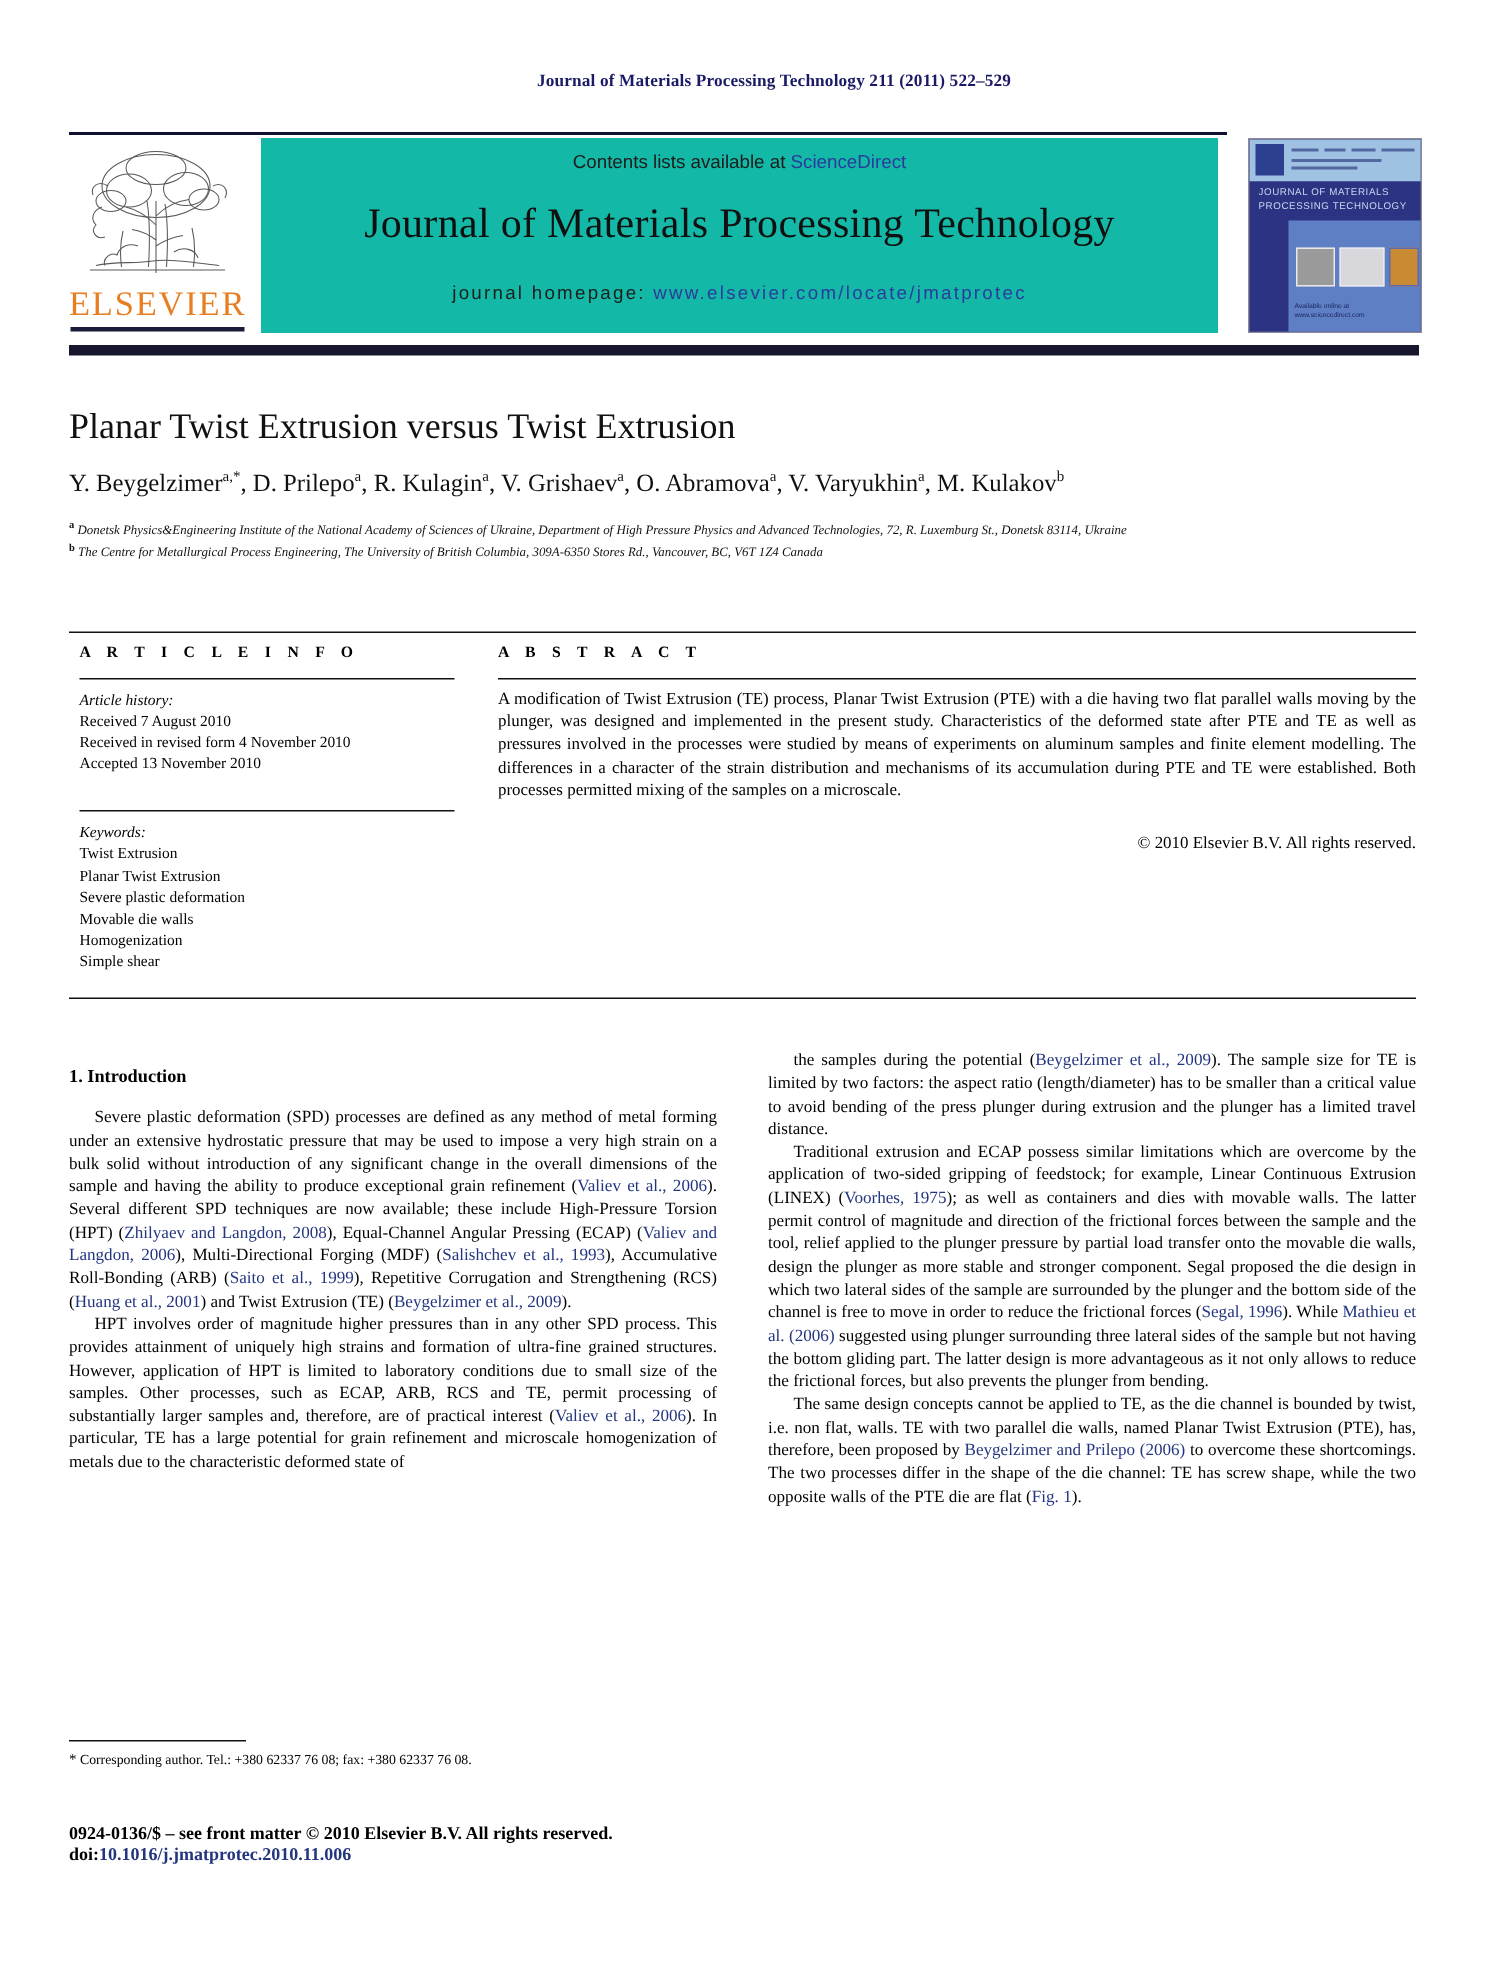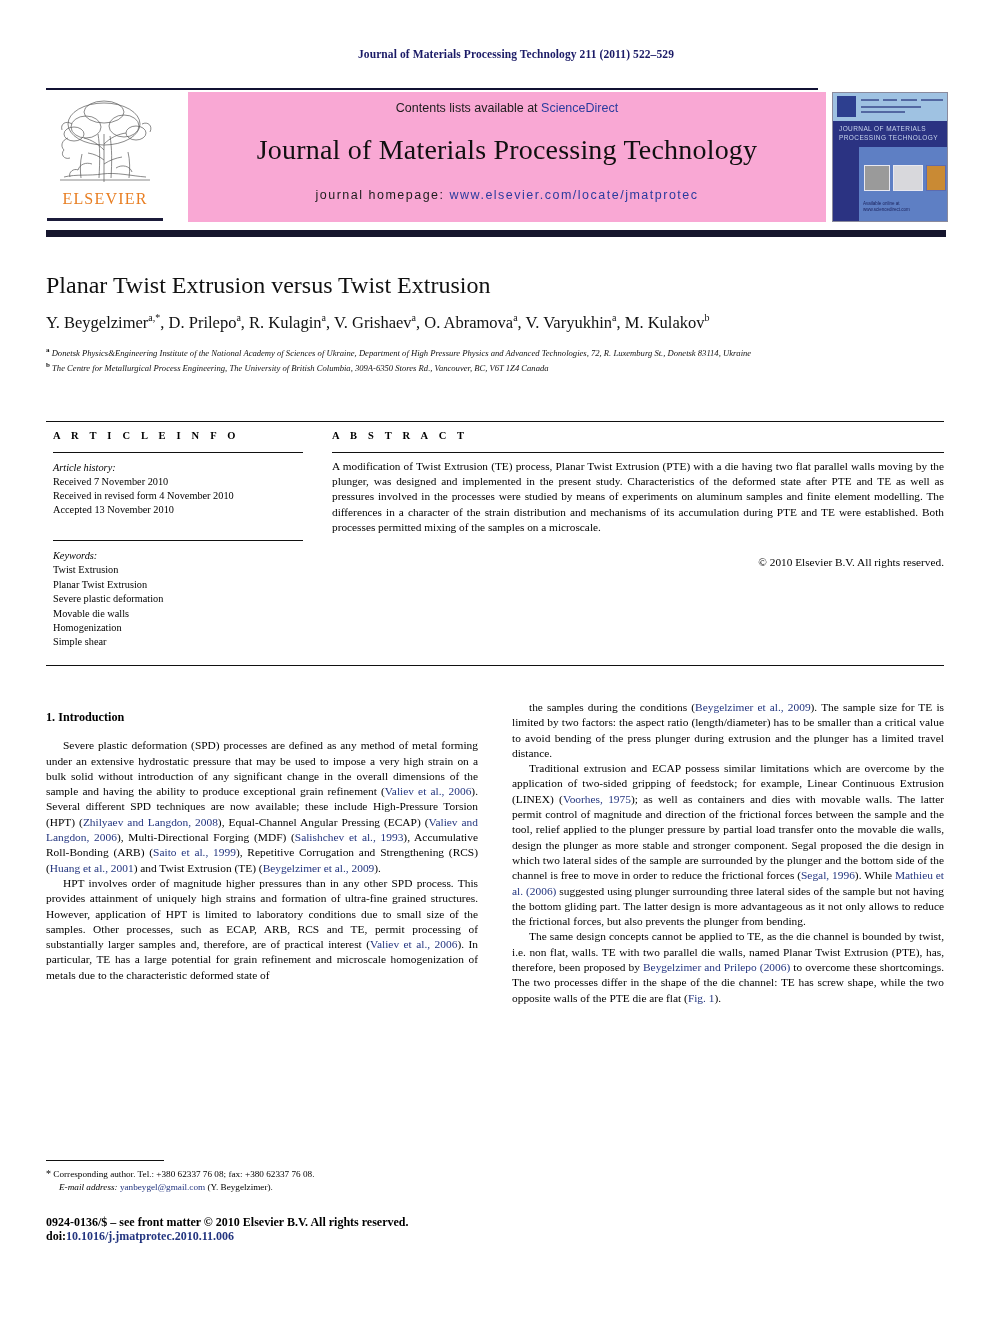--- a/index.html
+++ b/index.html
@@ -61,39 +61,39 @@
     width: 106px;
     height: 92px;
     overflow: hidden;
   }
   .elsevier-word {
     position: absolute;
     left: 0; top: 96px;
     width: 118px;
     text-align: center;
     font-family: "Liberation Serif", serif;
-    font-size: 16px;
+    font-size: 23px;
     letter-spacing: 1.2px;
     color: #e87e22;
     font-weight: 400;
   }
   .elsevier-underline {
     position: absolute;
     left: 1px; top: 124px;
     width: 116px;
     height: 3px;
     background: #1b1b3a;
   }
 
   .banner {
     position: absolute;
-    left: 142px; top: 0px;
+    left: 128px; top: 0px;
     width: 638px;
     height: 130px;
-    background: #f9a8d4;
+    background: #14b8a6;
   }
   .banner-line1 {
     position: absolute;
     left: 0; top: 9px;
     width: 638px;
     text-align: center;
     font-family: "Liberation Sans", sans-serif;
     font-size: 12.5px;
     color: #1c1c1c;
   }
@@ -428,21 +428,21 @@
   <div class="sec-rule" style="left:46px; top:421px; width:898px;"></div>
 
   <div class="info-head">A R T I C L E    I N F O</div>
   <div class="abs-head">A B S T R A C T</div>
 
   <div class="sec-rule" style="left:53px; top:452px; width:250px;"></div>
   <div class="sec-rule" style="left:332px; top:452px; width:612px;"></div>
 
   <div class="hist">
     <div class="lbl">Article history:</div>
-    <div>Received 7 November 2010</div>
+    <div>Received 7 August 2010</div>
     <div>Received in revised form 4 November 2010</div>
     <div>Accepted 13 November 2010</div>
   </div>
 
   <div class="sec-rule" style="left:53px; top:540px; width:250px;"></div>
 
   <div class="kw">
     <div class="lbl">Keywords:</div>
     <div>Twist Extrusion</div>
     <div>Planar Twist Extrusion</div>
@@ -460,36 +460,31 @@
   <div class="col col-left">
     <div class="sec-title">1.  Introduction</div>
     <div id="left-paras">
         <p><span>Severe plastic deformation (SPD) processes are defined as any method of metal forming under an extensive hydrostatic pressure that may be used to impose a very high strain on a bulk solid without introduction of any significant change in the overall dimensions of the sample and having the ability to produce exceptional grain refinement (</span><span class="ref">Valiev et al., 2006</span><span>). Several different SPD techniques are now available; these include High-Pressure Torsion (HPT) (</span><span class="ref">Zhilyaev and Langdon, 2008</span><span>), Equal-Channel Angular Pressing (ECAP) (</span><span class="ref">Valiev and Langdon, 2006</span><span>), Multi-Directional Forging (MDF) (</span><span class="ref">Salishchev et al., 1993</span><span>), Accumulative Roll-Bonding (ARB) (</span><span class="ref">Saito et al., 1999</span><span>), Repetitive Corrugation and Strengthening (RCS) (</span><span class="ref">Huang et al., 2001</span><span>) and Twist Extrusion (TE) (</span><span class="ref">Beygelzimer et al., 2009</span><span>).</span></p>
         <p><span>HPT involves order of magnitude higher pressures than in any other SPD process. This provides attainment of uniquely high strains and formation of ultra-fine grained structures. However, application of HPT is limited to laboratory conditions due to small size of the samples. Other processes, such as ECAP, ARB, RCS and TE, permit processing of substantially larger samples and, therefore, are of practical interest (</span><span class="ref">Valiev et al., 2006</span><span>). In particular, TE has a large potential for grain refinement and microscale homogenization of metals due to the characteristic deformed state of</span></p>
       </div>
   </div>
 
   <div class="col col-right">
     <div id="right-paras">
-        <p><span>the samples during the conditions (</span><span class="ref">Beygelzimer et al., 2009</span><span>). The sample size for TE is limited by two factors: the aspect ratio (length/diameter) has to be smaller than a critical value to avoid bending of the press plunger during extrusion and the plunger has a limited travel distance.</span></p>
+        <p><span>the samples during the potential (</span><span class="ref">Beygelzimer et al., 2009</span><span>). The sample size for TE is limited by two factors: the aspect ratio (length/diameter) has to be smaller than a critical value to avoid bending of the press plunger during extrusion and the plunger has a limited travel distance.</span></p>
         <p><span>Traditional extrusion and ECAP possess similar limitations which are overcome by the application of two-sided gripping of feedstock; for example, Linear Continuous Extrusion (LINEX) (</span><span class="ref">Voorhes, 1975</span><span>); as well as containers and dies with movable walls. The latter permit control of magnitude and direction of the frictional forces between the sample and the tool, relief applied to the plunger pressure by partial load transfer onto the movable die walls, design the plunger as more stable and stronger component. Segal proposed the die design in which two lateral sides of the sample are surrounded by the plunger and the bottom side of the channel is free to move in order to reduce the frictional forces (</span><span class="ref">Segal, 1996</span><span>). While </span><span class="ref">Mathieu et al. (2006)</span><span> suggested using plunger surrounding three lateral sides of the sample but not having the bottom gliding part. The latter design is more advantageous as it not only allows to reduce the frictional forces, but also prevents the plunger from bending.</span></p>
         <p><span>The same design concepts cannot be applied to TE, as the die channel is bounded by twist, i.e. non flat, walls. TE with two parallel die walls, named Planar Twist Extrusion (PTE), has, therefore, been proposed by </span><span class="ref">Beygelzimer and Prilepo (2006)</span><span> to overcome these shortcomings. The two processes differ in the shape of the die channel: TE has screw shape, while the two opposite walls of the PTE die are flat (</span><span class="ref">Fig. 1</span><span>).</span></p>
       </div>
   </div>
 
   <div class="fn-rule"></div>
   <div class="footnote">
     <div>
       <span class="star">*</span><span> Corresponding author. Tel.: +380 62337 76 08; fax: +380 62337 76 08.</span>
     </div>
-    <div style="padding-left:13px;">
-      <span class="em">E-mail address:</span>
-      <span class="link">yanbeygel@gmail.com</span>
-      <span>(Y. Beygelzimer).</span>
-    </div>
   </div>
 
   <div class="imprint">
     <div>0924-0136/$ – see front matter © 2010 Elsevier B.V. All rights reserved.</div>
     <div><span>doi:</span><span class="doi">10.1016/j.jmatprotec.2010.11.006</span></div>
   </div>
 
 </div>
 
 </body></html>

